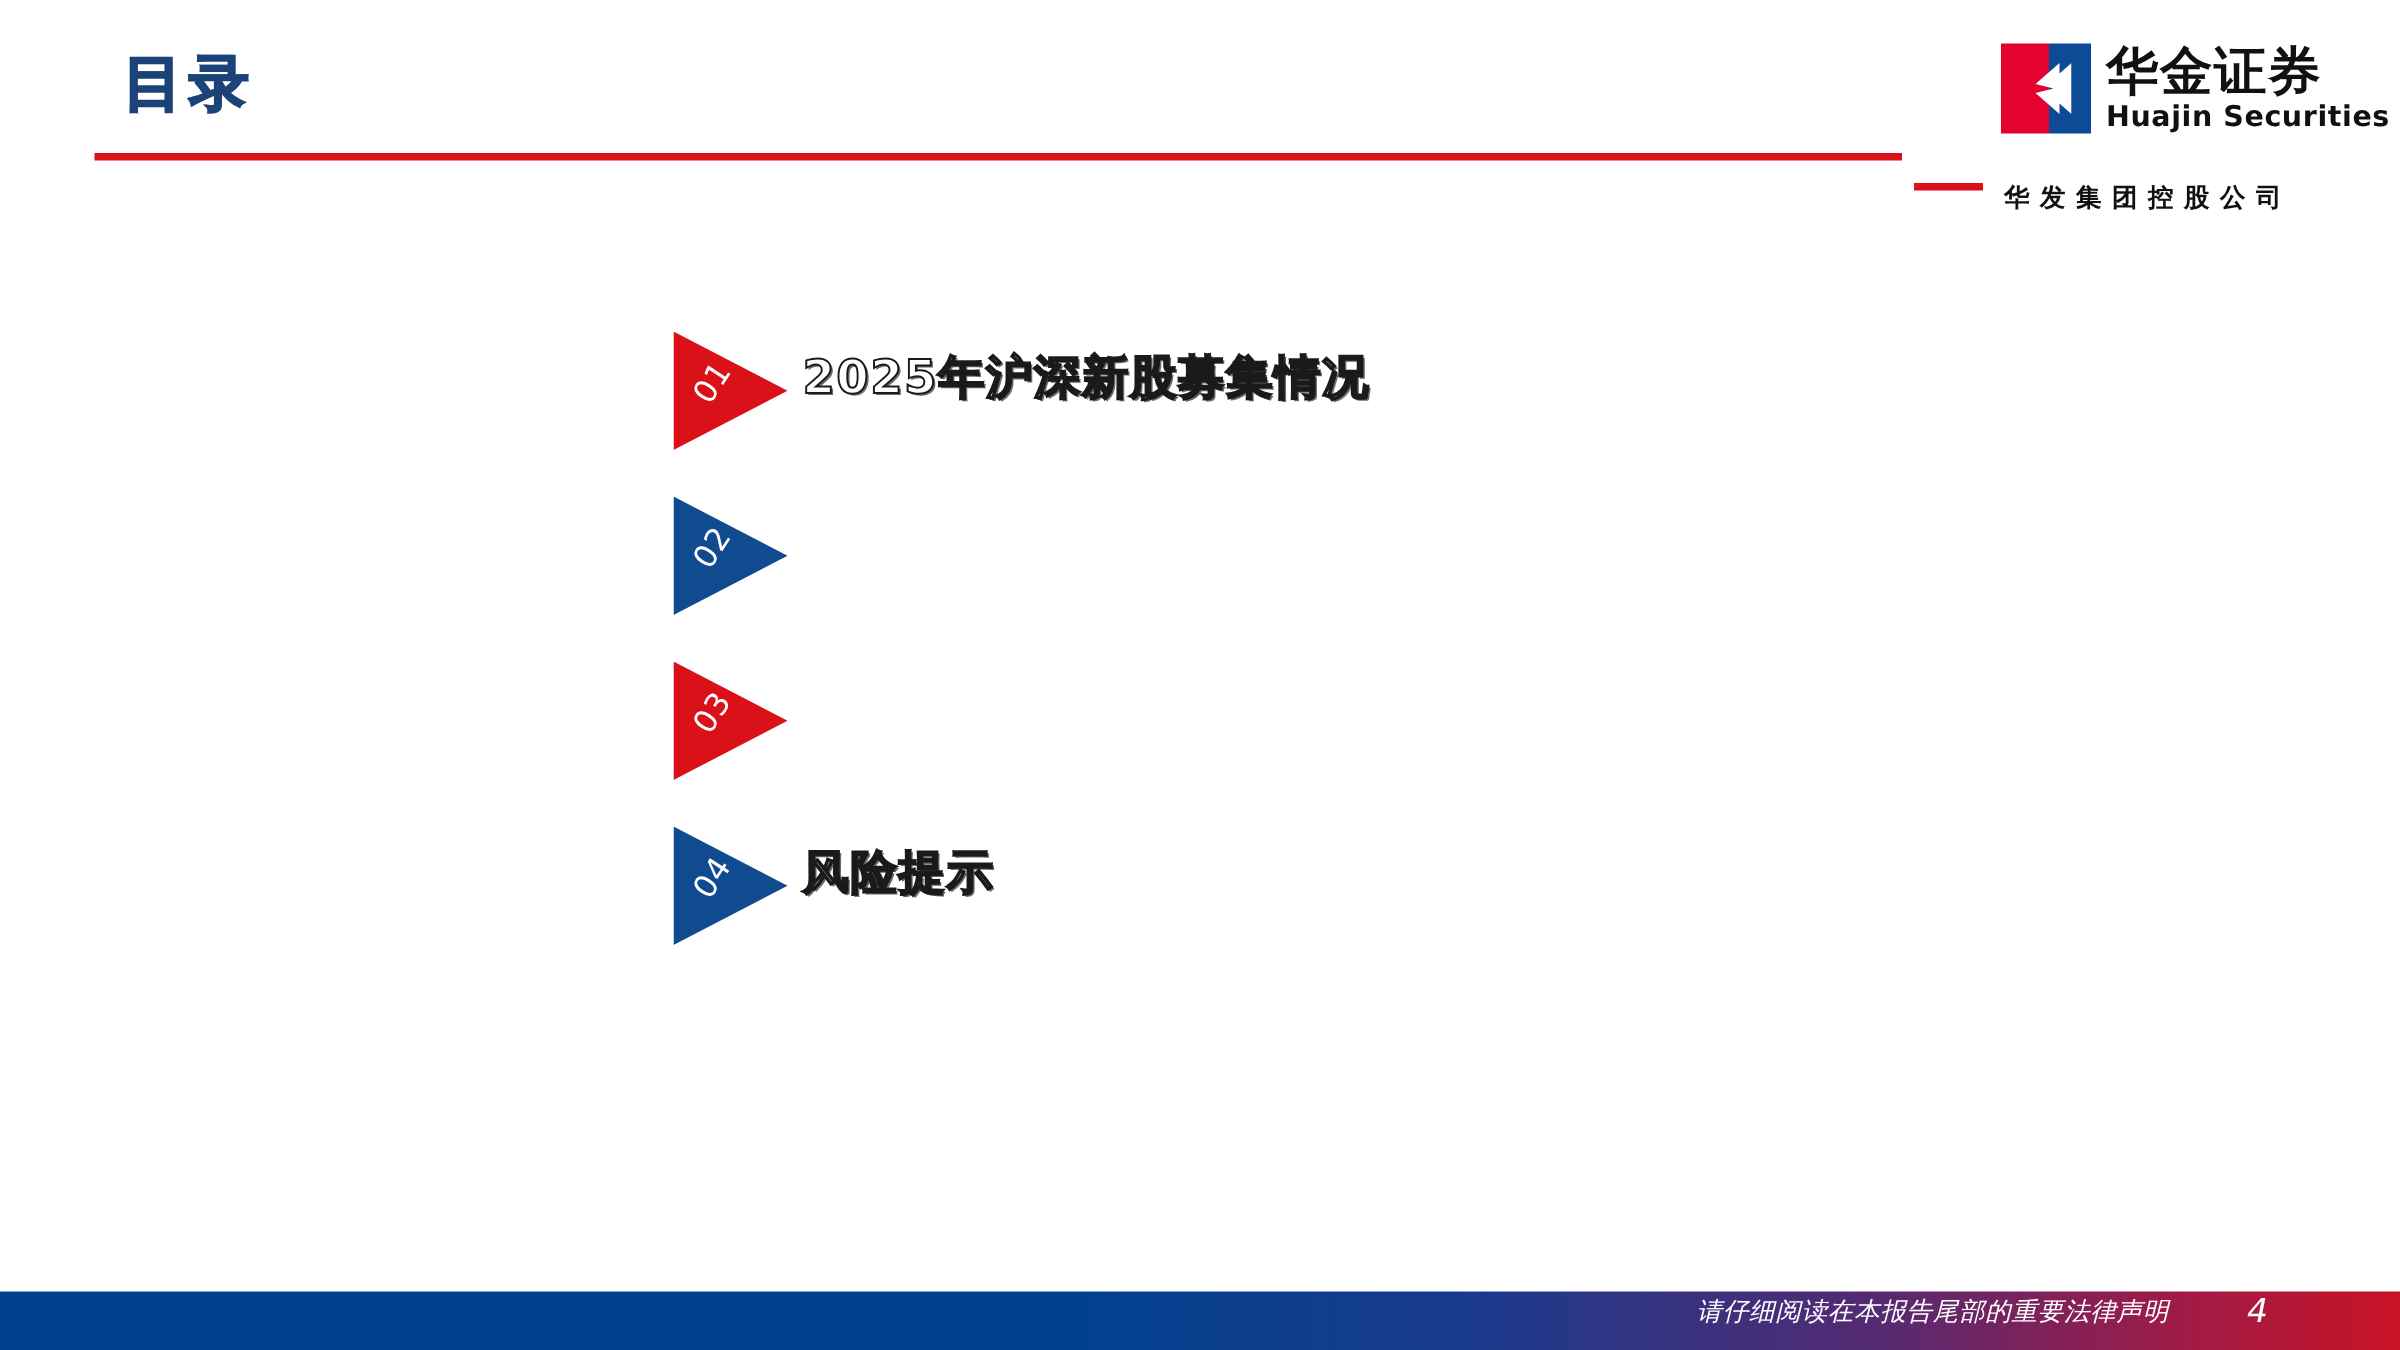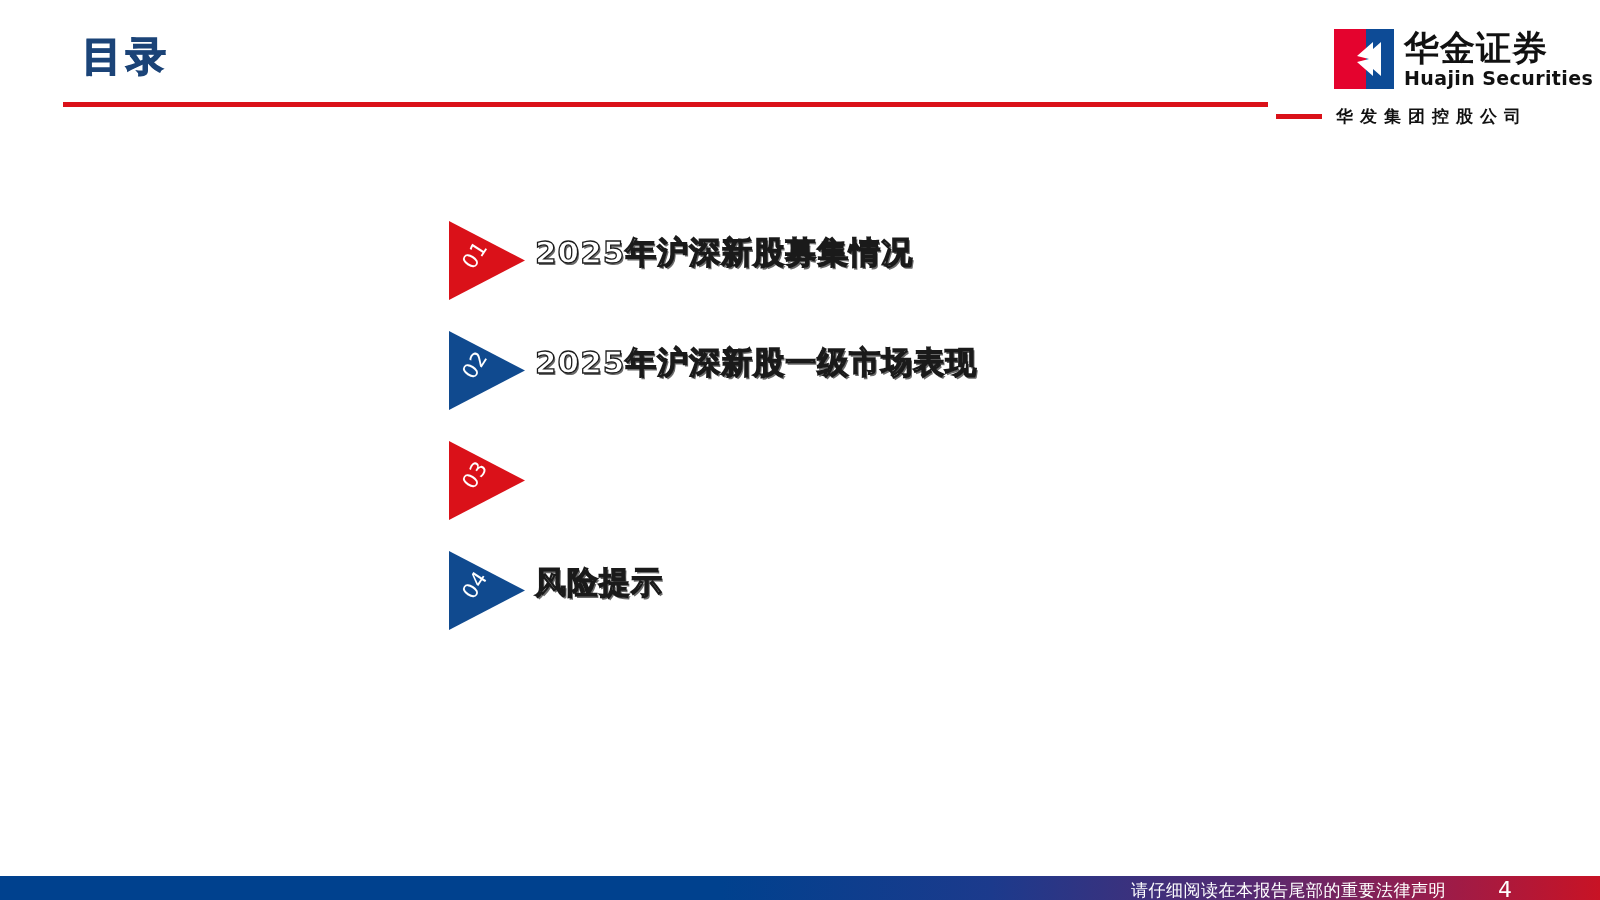--- a/index.html
+++ b/index.html
@@ -106,23 +106,22 @@
     line-height: 22px;
     font-weight: 700;
     letter-spacing: 0.4px;
     color: #111111;
     white-space: nowrap;
     margin-top: 0;
   }
   .logo-row-sub {
     position: absolute;
     left: 0;
-    top: 92px;
+    top: 108px;
     display: flex;
-    align-items: center;
   }
   .logo-sub-rule {
     width: 46px;
     height: 5px;
     background: #da1119;
     flex: none;
   }
   .logo-sub-text {
     margin-left: 14px;
     font-size: 17px;
@@ -181,28 +180,29 @@
     white-space: nowrap;
     text-align: center;
   }
 
   
   .footer-bar {
     position: absolute;
     left: 0;
     bottom: 0;
     width: 1600px;
-    height: 24px;
+    height: 39px;
     background: linear-gradient(90deg,
         #00418e 0%,
         #00418e 45%,
         #1c3a8c 62%,
         #542a72 78%,
         #9b1c4a 90%,
         #c81325 100%);
+    font-style: italic;
   }
   .footer-note {
     position: absolute;
     right: 154px;
     top: 3px;
     font-size: 17px;
     line-height: 22px;
     color: #ffffff;
     letter-spacing: 0.5px;
     white-space: nowrap;
@@ -261,21 +261,20 @@
       <div class="toc-label">2025年沪深新股募集情况</div>
     </div>
 
     <div class="toc-item">
       <div class="toc-marker">
         <svg class="tri" viewBox="0 0 76 79">
           <polygon points="0,0 76,39.5 0,79" fill="#104a8f"></polygon>
         </svg>
         <span class="num">02</span>
       </div>
-      <div class="toc-label">2025年沪深新股一级市场表现</div>
     </div>
 
     <div class="toc-item">
       <div class="toc-marker">
         <svg class="tri" viewBox="0 0 76 79">
           <polygon points="0,0 76,39.5 0,79" fill="#da1119"></polygon>
         </svg>
         <span class="num">03</span>
       </div>
     </div>

